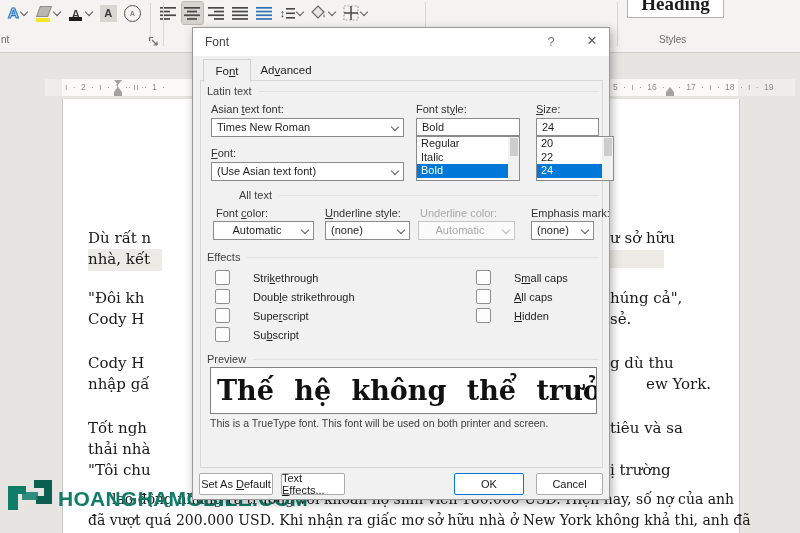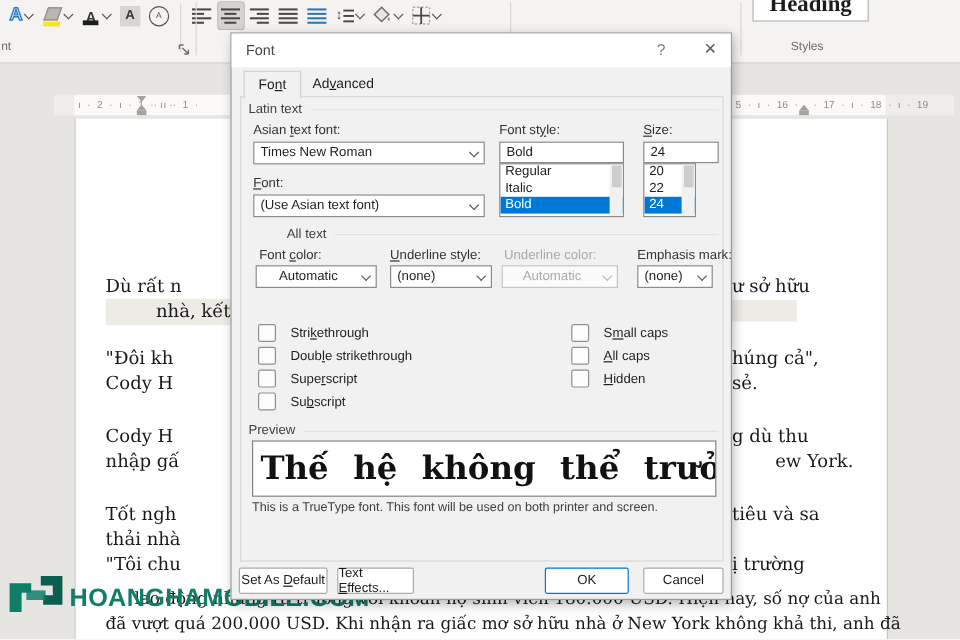--- a/index.html
+++ b/index.html
@@ -82,21 +82,21 @@
   .combo.center{text-align:center;}
   .combo.dis{background:#fbfbfb;border-color:#c6c6c6;color:#a9a9a9;}
   .combo.dis .chev{border-color:#b5b5b5;}
   .tbox{position:absolute;background:#fff;border:1px solid #8b8b8b;height:18px;box-sizing:border-box;
         line-height:16px;padding-left:5px;}
   .listbox{position:absolute;background:#fff;border:1px solid #8b8b8b;box-sizing:border-box;overflow:hidden;}
   .opt{height:13.5px;line-height:13.5px;padding-left:4px;}
   .opt.sel{background:#0078d7;color:#fff;}
   .lb-scroll{position:absolute;right:0;top:0;bottom:0;width:11px;background:#f1f1f1;}
   .lb-thumb{position:absolute;left:1.5px;top:1px;width:8px;height:18px;background:#cdcdcd;}
-  .chk{position:absolute;display:flex;align-items:center;gap:12px;justify-content:center;}
+  .chk{position:absolute;display:flex;align-items:center;gap:23px;justify-content:center;}
   .chk .box{width:13px;height:13px;background:#fdfdfd;border:1px solid #8f8f8f;border-radius:2px;}
   .preview-box{position:absolute;left:17px;top:339px;width:385px;height:45px;background:#fff;
                border:1px solid #828282;overflow:hidden;}
   .preview-box .sample{font-family:"DejaVu Serif","Liberation Serif",serif;font-weight:bold;
                        font-size:27px;line-height:45px;white-space:nowrap;padding-left:6px;
                        word-spacing:11px;color:#111;}
   .note{position:absolute;left:17px;top:389px;font-size:10.5px;color:#404040;}
   .dbtn{position:absolute;top:445px;height:22px;background:#fff;border:1px solid #acacac;
         border-radius:2px;font-size:11px;color:#1a1a1a;display:flex;align-items:center;
         justify-content:center;box-sizing:border-box;}
@@ -104,21 +104,21 @@
   svg{display:block;}
 </style>
 </head>
 <body>
 
 <div id="stage">
 
   <div class="page"></div>
 
   <span class="doc" style="left:88px;top:229px;">Dù rất n</span>
-  <span class="doc hl" style="left:88px;top:249px;padding-left:42px;">nhà, kết</span>
+  <span class="doc hl" style="left:88px;top:249px;">nhà, kết</span>
   <span class="doc" style="left:88px;top:289px;">"Đôi kh</span>
   <span class="doc" style="left:88px;top:310px;">Cody H</span>
   <span class="doc" style="left:88px;top:354px;">Cody H</span>
   <span class="doc" style="left:88px;top:375px;">nhập gấ</span>
   <span class="doc" style="left:88px;top:419px;">Tốt ngh</span>
   <span class="doc" style="left:88px;top:440px;">thải nhà</span>
   <span class="doc" style="left:88px;top:461px;">"Tôi chu</span>
 
   <span class="doc" style="left:610px;top:229px;">ư sở hữu</span>
   <span class="hl-empty" style="left:610px;top:250px;"></span>
@@ -320,21 +320,21 @@
       <div class="opt">Italic</div>
       <div class="opt sel">Bold</div>
       <div class="lb-scroll">
           <div class="lb-thumb"></div>
         </div>
     </div>
 
     <div class="tbox" style="left:343px;top:90px;width:63px;">
       <span>24</span>
     </div>
-    <div class="listbox" style="left:343px;top:108px;width:44px;height:45px;">
+    <div class="listbox" style="left:343px;top:108px;width:78px;height:45px;">
       <div class="opt">20</div>
       <div class="opt">22</div>
       <div class="opt sel">24</div>
       <div class="lb-scroll">
           <div class="lb-thumb"></div>
         </div>
     </div>
 
     <span class="dlbl" style="left:18px;top:119px;">
       <span></span><span class="k">F</span><span>ont:</span>
@@ -367,20 +367,24 @@
     </div>
     <div class="combo center dis" style="left:225px;top:193px;width:97px;">
       <span>Automatic</span>
       <span class="chev"></span>
     </div>
     <div class="combo" style="left:338px;top:193px;width:63px;">
       <span>(none)</span>
       <span class="chev"></span>
     </div>
 
+    <div class="legendrow" style="top:223px;">
+      <span>Effects</span>
+        <span class="rule"></span>
+    </div>
 
     <div class="chk" style="left:22px;top:242px;">
       <span class="box"></span>
       <span><span>Stri</span><span class="k">k</span><span>ethrough</span></span>
     </div>
     <div class="chk" style="left:22px;top:261px;">
       <span class="box"></span>
       <span><span>Doub</span><span class="k">l</span><span>e strikethrough</span></span>
     </div>
     <div class="chk" style="left:22px;top:280px;">

